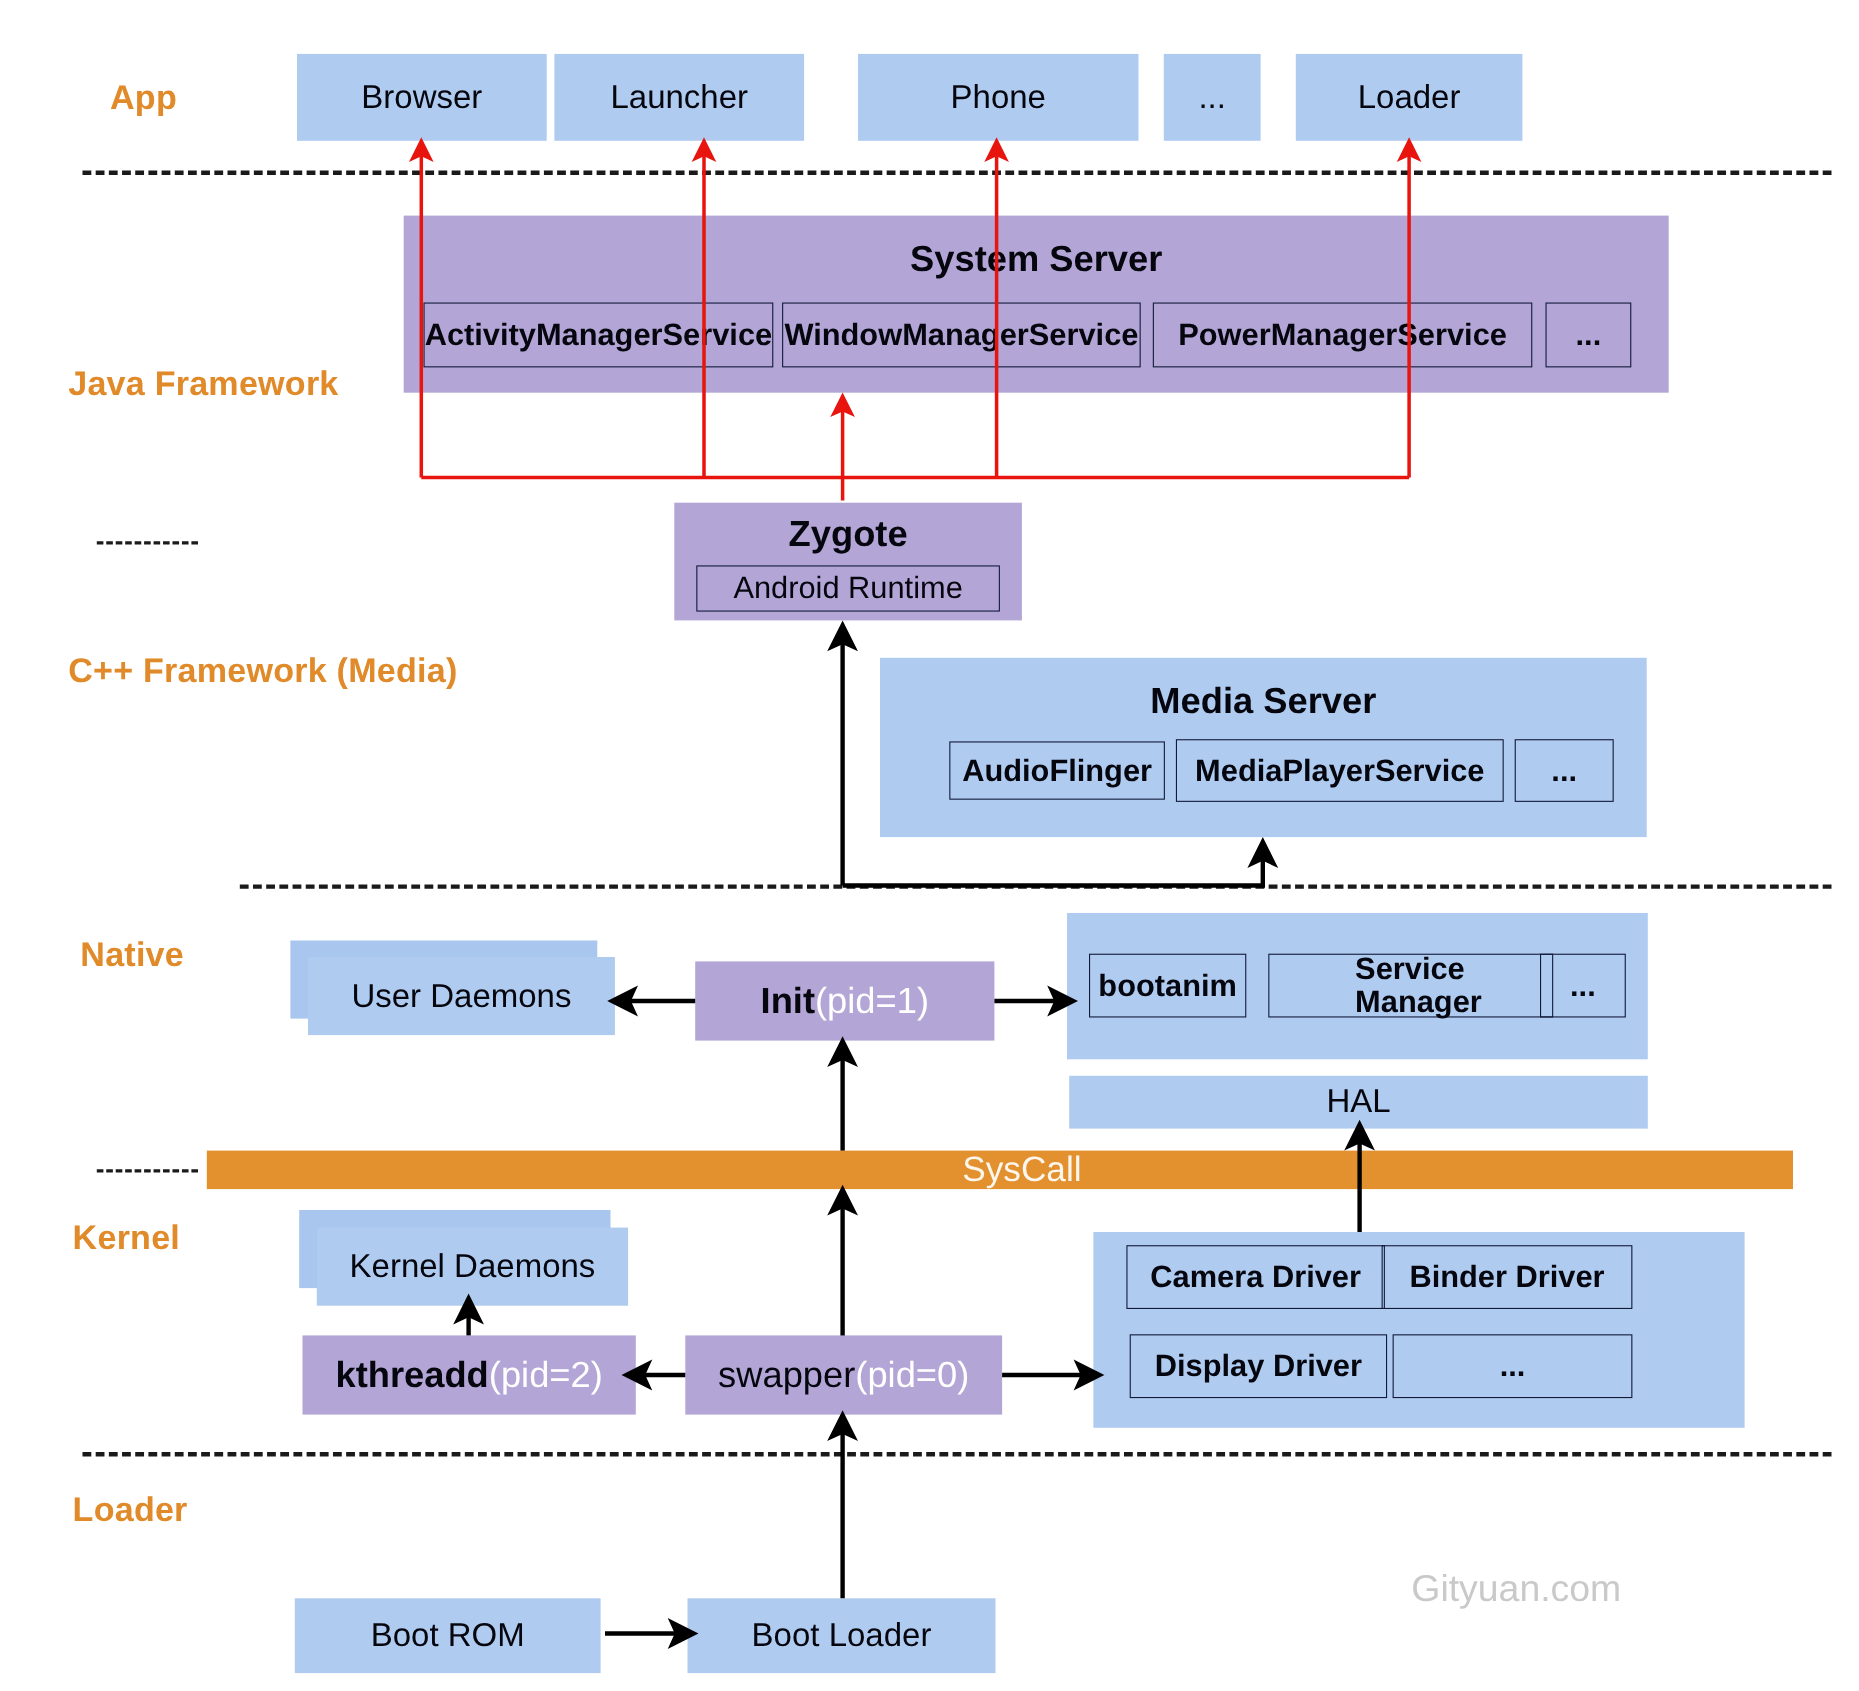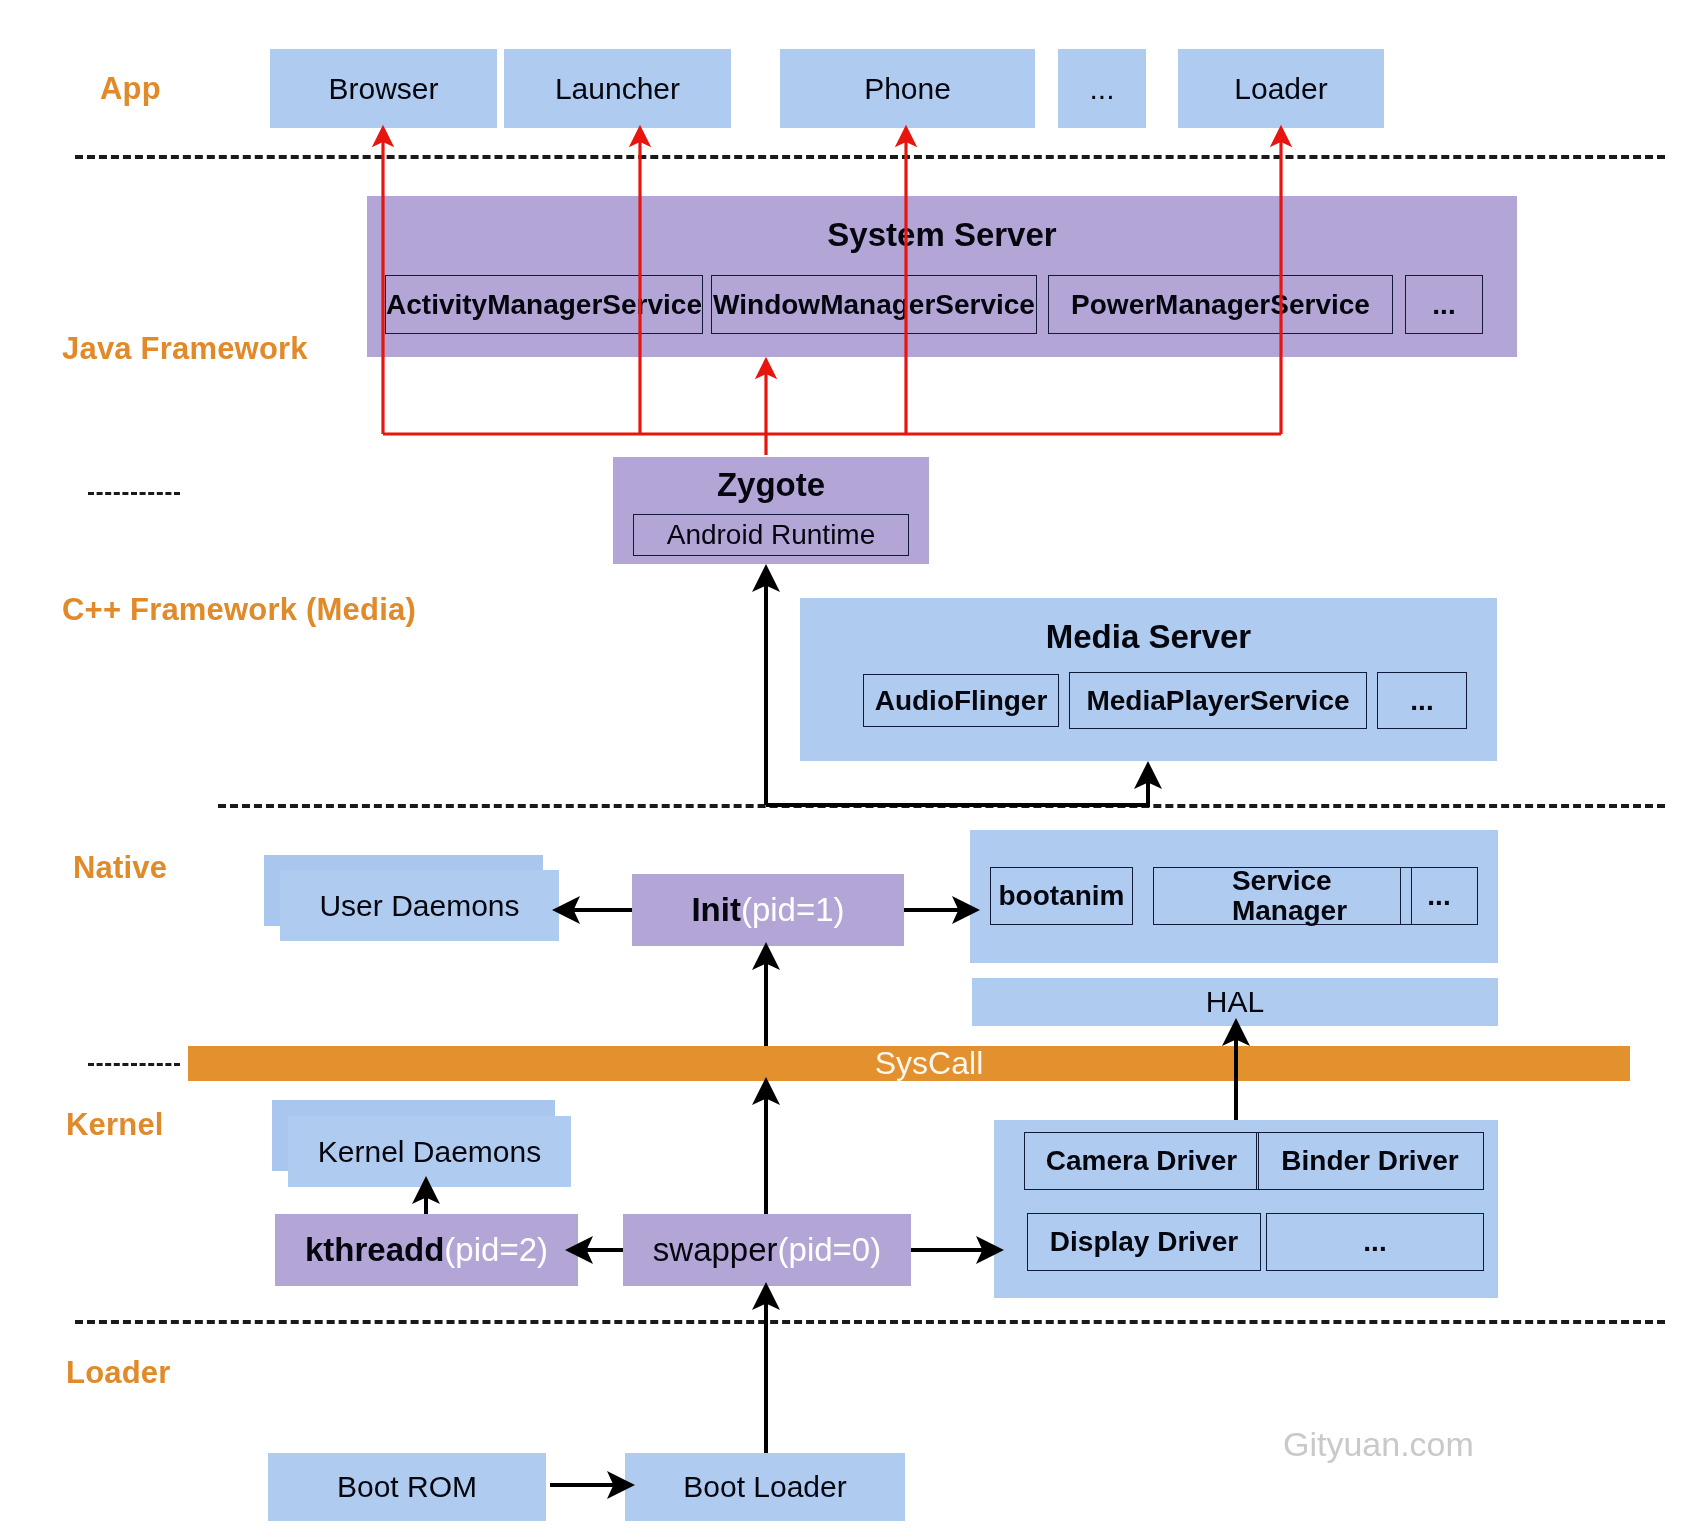--- a/index.html
+++ b/index.html
@@ -143,21 +143,21 @@
   <div class="box purple" style="left:275px; top:1214px; width:303px; height:72px;">
     <span class="t-bold-lg">kthreadd</span>
       <span class="t-bold-lg t-white" style="font-weight:400;">(pid=2)</span>
   </div>
 
   <div class="box purple" style="left:623px; top:1214px; width:288px; height:72px;">
     <span class="t-bold-lg" style="font-weight:400;">swapper</span>
       <span class="t-bold-lg t-white" style="font-weight:400;">(pid=0)</span>
   </div>
 
-  <div class="box blue" style="left:994px; top:1120px; width:504px; height:178px; display:block;">
+  <div class="box blue" style="left:994px; top:1120px; width:592px; height:178px; display:block;">
     <div class="box outlined" style="left:30px; top:12px; width:235px; height:58px;">
       <span class="t-bold">Camera Driver</span>
     </div>
     <div class="box outlined" style="left:262px; top:12px; width:228px; height:58px;">
       <span class="t-bold">Binder Driver</span>
     </div>
     <div class="box outlined" style="left:33px; top:93px; width:234px; height:58px;">
       <span class="t-bold">Display Driver</span>
     </div>
     <div class="box outlined" style="left:272px; top:93px; width:218px; height:58px;">

